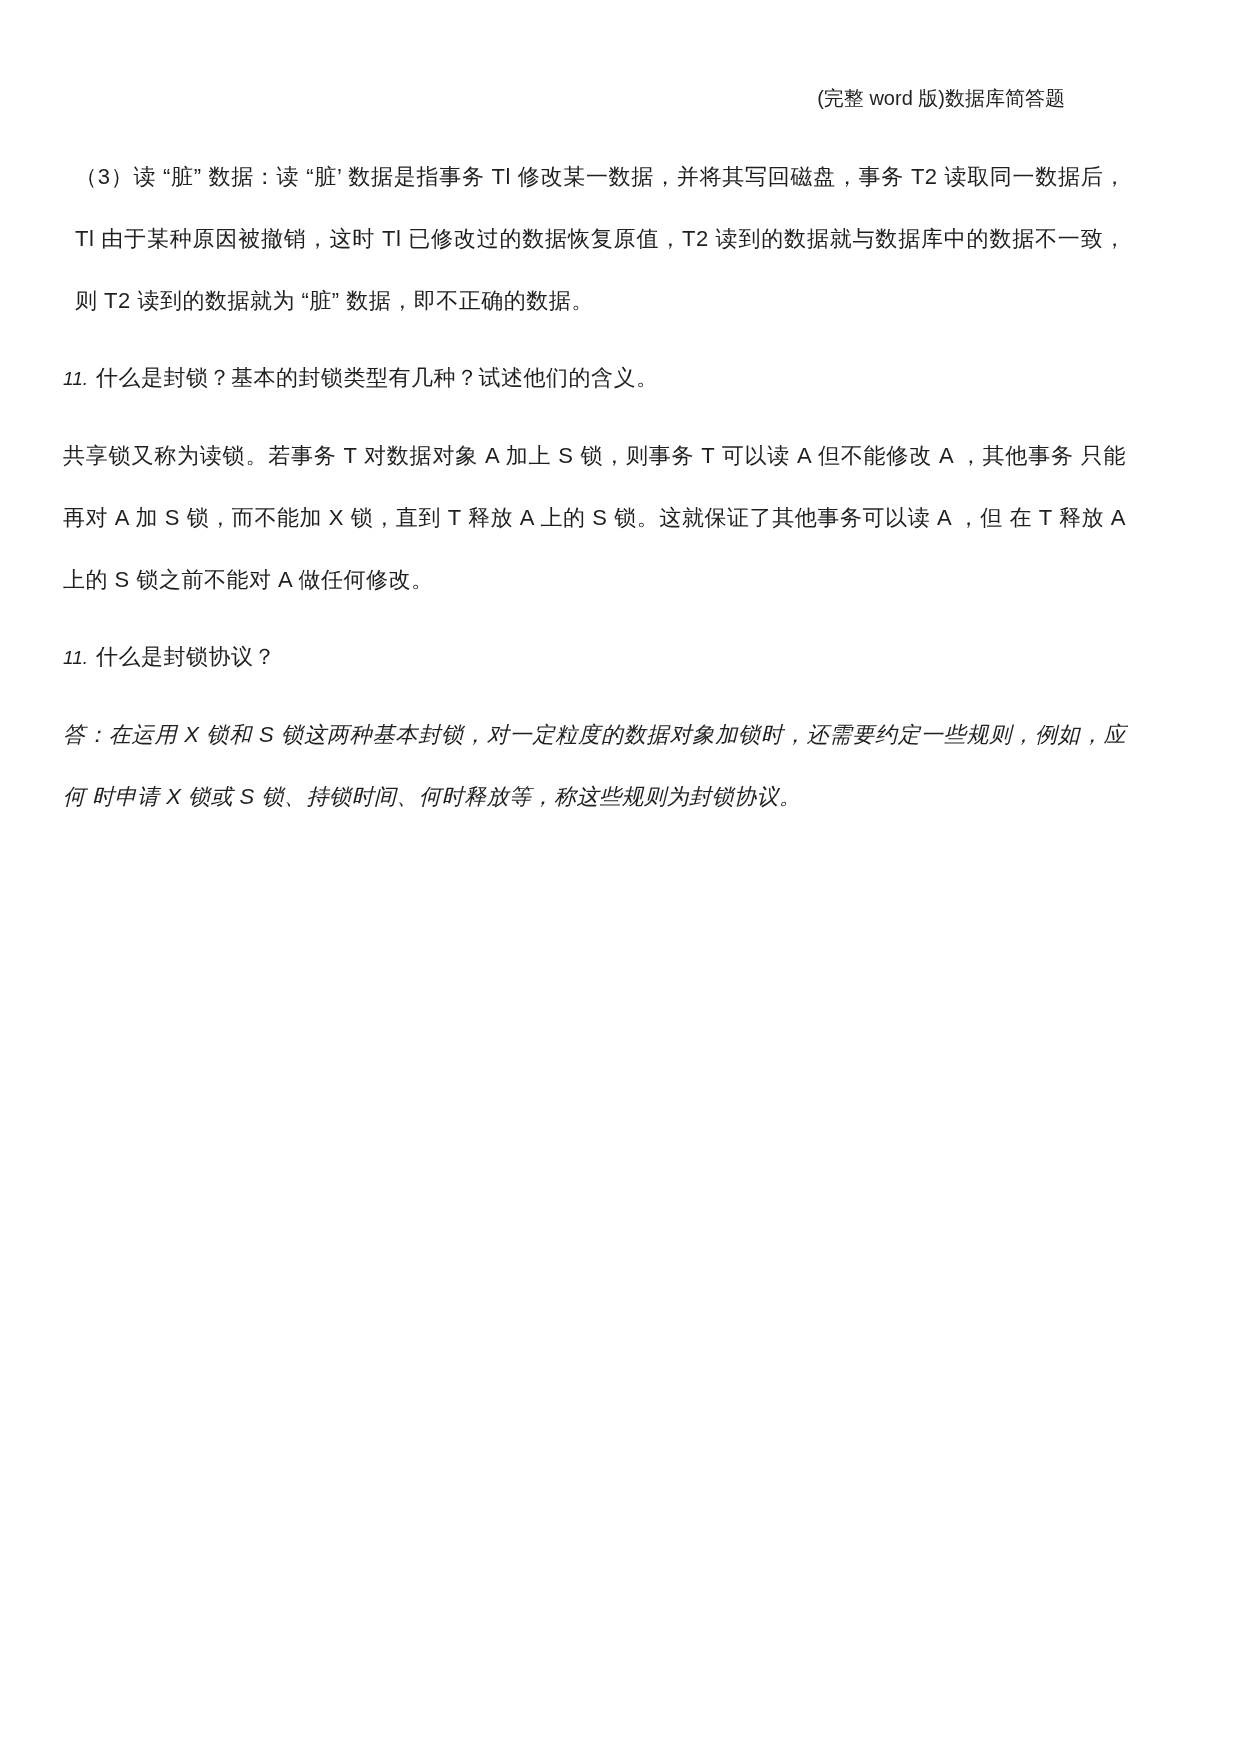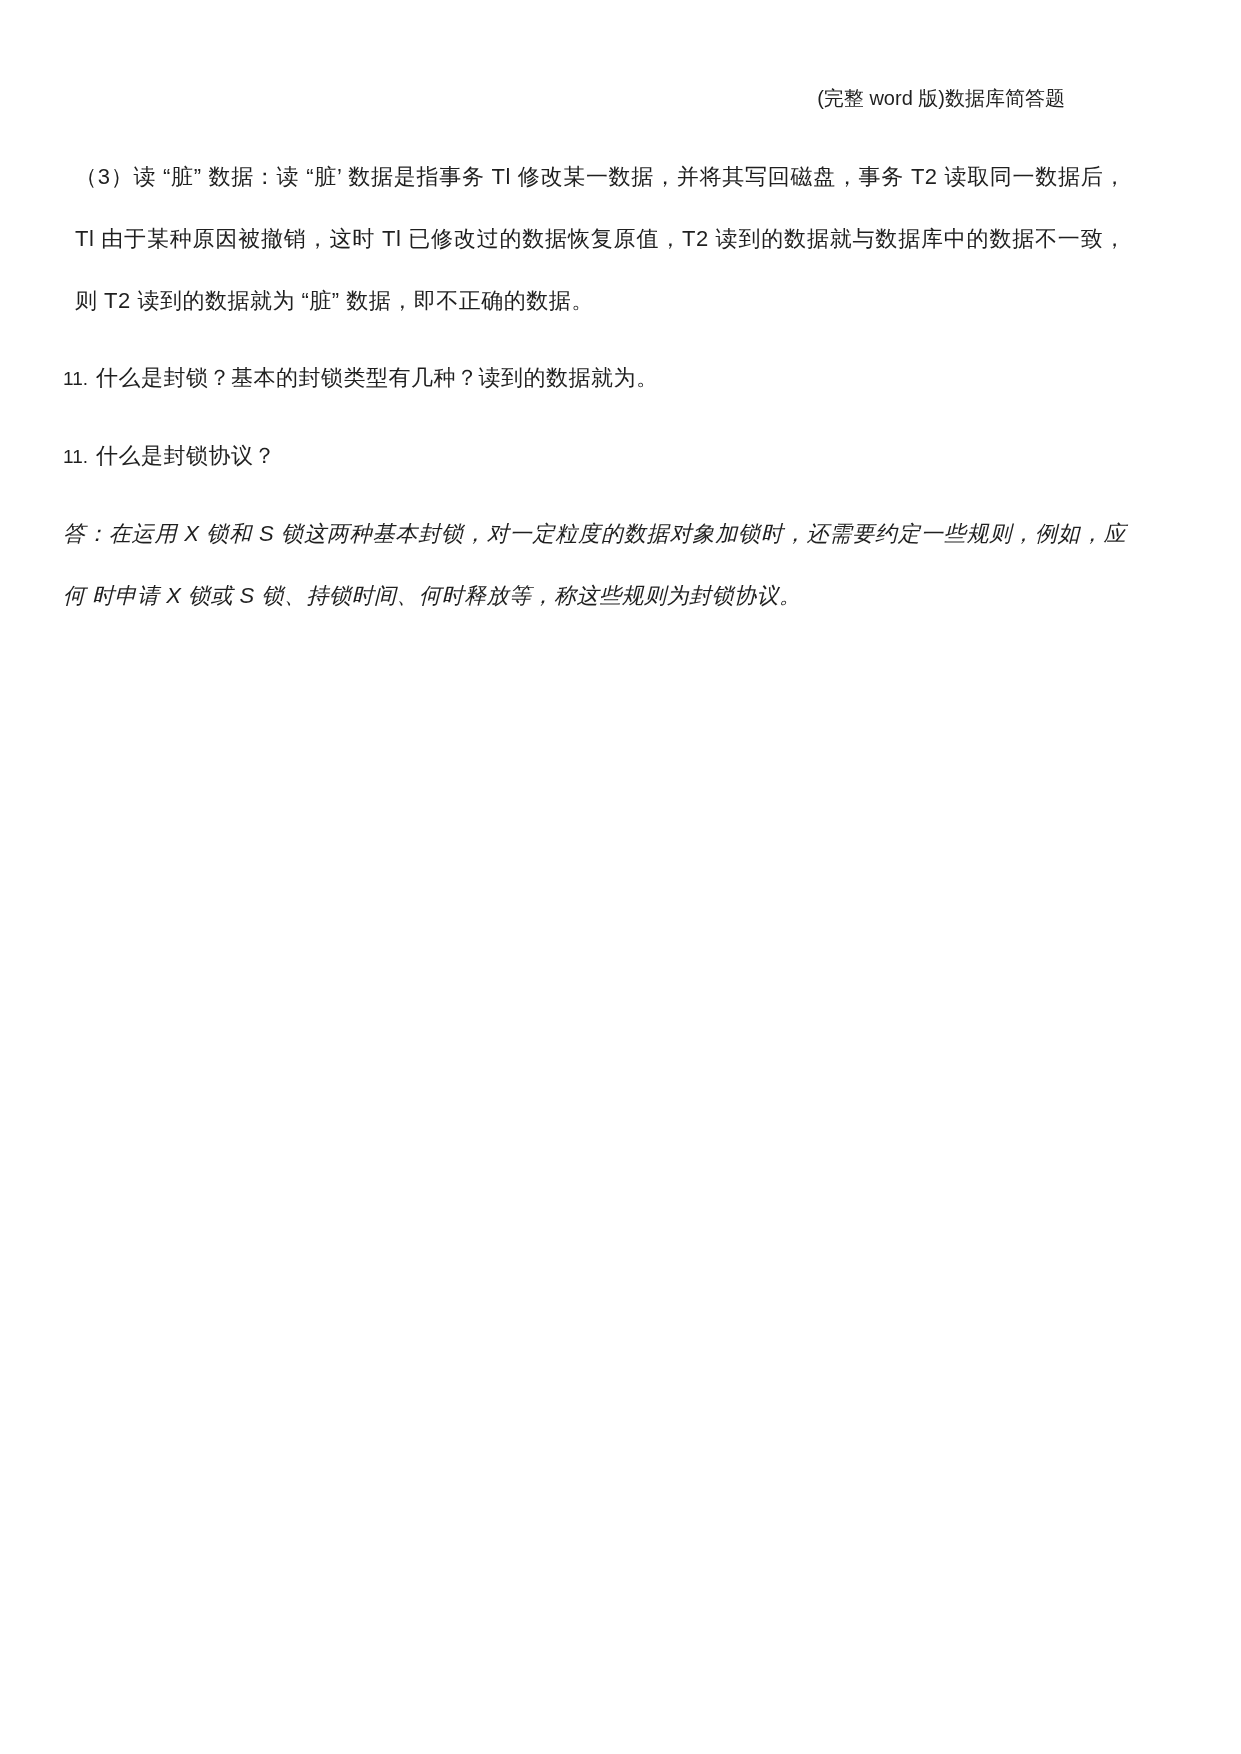--- a/index.html
+++ b/index.html
@@ -39,37 +39,39 @@
     padding-left: 12px;
   }
   .para-gap     { margin-top: 14px; }
   .question-gap { margin-top: 66px; }
   .answer-gap   { margin-top: 18px; }
   .answer-gap-lg{ margin-top: 30px; font-style: italic; }
   .q-number {
     font-size: 19px;
     letter-spacing: 0;
     margin-right: 8px;
+    font-style: italic;
   }
 </style>
 </head>
 <body>
 
 <div class="page">
   <div class="content">
 
     <div class="doc-header">(完整 word 版)数据库简答题</div>
 
     <p class="doc-para slight-indent">（3）读 “脏” 数据：读 “脏’ 数据是指事务 Tl 修改某一数据，并将其写回磁盘，事务 T2 读取同一数据后， Tl 由于某种原因被撤销，这时 Tl 已修改过的数据恢复原值，T2 读到的数据就与数据库中的数据不一致， 则 T2 读到的数据就为 “脏” 数据，即不正确的数据。</p>
 
 
-    <p class="doc-para question-gap"><span class="q-number">11.</span><span>什么是封锁？基本的封锁类型有几种？读到的数据就为。</span></p>
+    <p class="doc-para question-gap"><span class="q-number">11.</span><span>什么是封锁？基本的封锁类型有几种？试述他们的含义。</span></p>
 
 
 
 
+    <p class="doc-para">共享锁又称为读锁。若事务 T 对数据对象 A 加上 S 锁，则事务 T 可以读 A 但不能修改 A ，其他事务 只能再对 A 加 S 锁，而不能加 X 锁，直到 T 释放 A 上的 S 锁。这就保证了其他事务可以读 A ，但 在 T 释放 A 上的 S 锁之前不能对 A 做任何修改。</p>
 
     <p class="doc-para question-gap"><span class="q-number">11.</span><span>什么是封锁协议？</span></p>
 
     <p class="doc-para answer-gap-lg">答：在运用 X 锁和 S 锁这两种基本封锁，对一定粒度的数据对象加锁时，还需要约定一些规则，例如，应何 时申请 X 锁或 S 锁、持锁时间、何时释放等，称这些规则为封锁协议。</p>
 
   </div>
 </div>
 
 </body></html>

